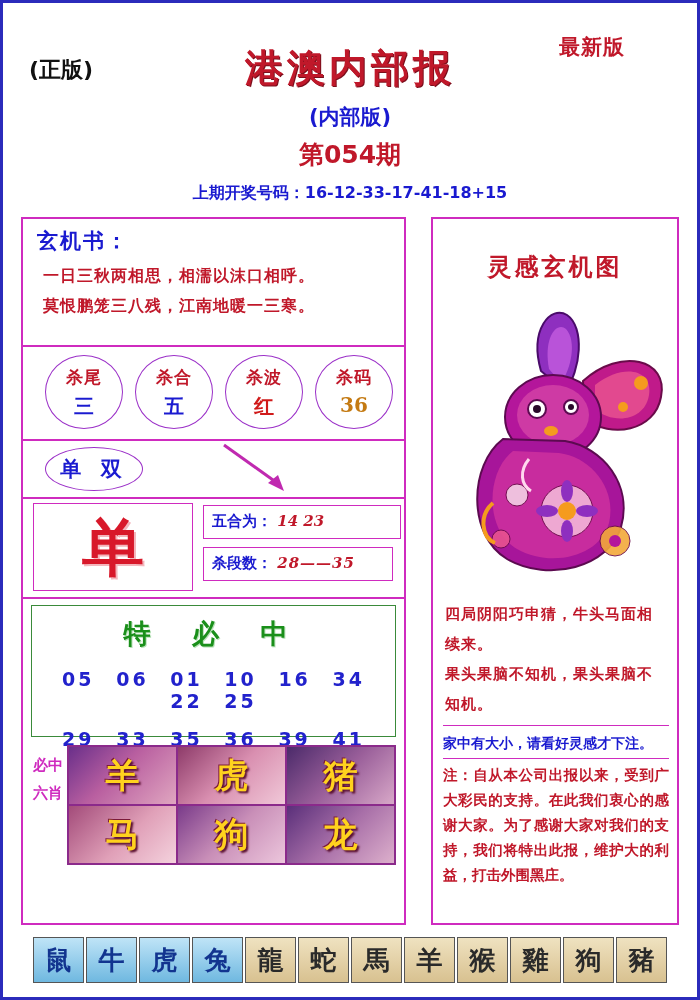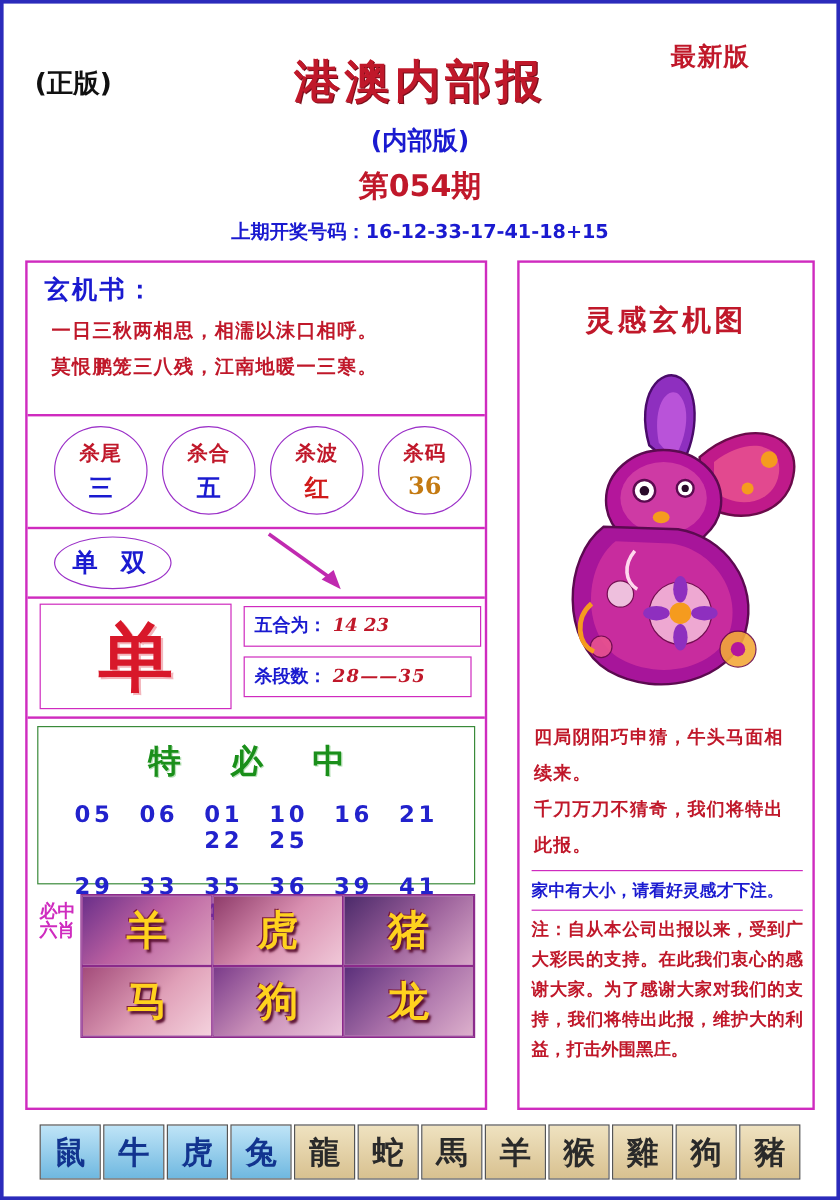--- a/index.html
+++ b/index.html
@@ -169,21 +169,21 @@
   }
   .num-row span{margin:0 6px;}
   
   .zodiac-strip{
     position:relative;margin:8px 8px 0 8px;height:118px;
   }
   .vert-label{
     position:absolute;left:0;top:0;width:34px;height:118px;
     color:#cf2bbf;font-weight:bold;font-size:15px;
     font-family:"DejaVu Serif","Liberation Serif",serif;
-    line-height:16px;text-align:center;padding-top:6px;
+    line-height:28px;text-align:center;padding-top:6px;
     box-sizing:border-box;
   }
   .zgrid{
     position:absolute;left:36px;top:0;right:0;height:118px;
     display:grid;grid-template-columns:repeat(3,1fr);grid-template-rows:1fr 1fr;
     border:1px solid #8b2a8b;
   }
   .zcell{
     position:relative;border:1px solid #8b2a8b;
     overflow:hidden;
@@ -309,21 +309,21 @@
       </div>
 
       <div class="tbz-box">
         <div class="tbz-title">特 必 中</div>
         <div class="num-row">
           <span>05</span>
           <span>06</span>
           <span>01</span>
           <span>10</span>
           <span>16</span>
-          <span>21</span>
+          <span>34</span>
           <span>22</span>
           <span>25</span>
         </div>
         <div class="num-row">
           <span>29</span>
           <span>33</span>
           <span>35</span>
           <span>36</span>
           <span>39</span>
           <span>41</span>
@@ -399,21 +399,21 @@
           <circle cx="182" cy="252" r="6" fill="#b4169b"></circle>
           <circle cx="84" cy="206" r="11" fill="#f3d0e4" opacity="0.9" stroke="#6a0b4a"></circle>
           <circle cx="68" cy="250" r="9" fill="#e8528f" opacity="0.9" stroke="#6a0b4a"></circle>
           <path d="M60 214 C46 226 48 248 62 254" fill="none" stroke="#f59b1e" stroke-width="4"></path>
           <path d="M96 170 C86 182 88 196 98 202" fill="none" stroke="#ffd8ee" stroke-width="3"></path>
         </svg>
       </div>
 
       <div class="r-poem">
         <div>四局阴阳巧申猜，牛头马面相续来。</div>
-        <div>千刀万刀不猜奇，我们将特出此报。</div>
+        <div>果头果脑不知机，果头果脑不知机。</div>
       </div>
 
       <div class="r-note">家中有大小，请看好灵感才下注。</div>
 
       <div class="r-long">注：自从本公司出报以来，受到广大彩民的支持。在此我们衷心的感谢大家。为了感谢大家对我们的支持，我们将特出此报，维护大的利益，打击外围黑庄。</div>
     </div>
 
   </div>
 
   <div class="bottom-strip">

